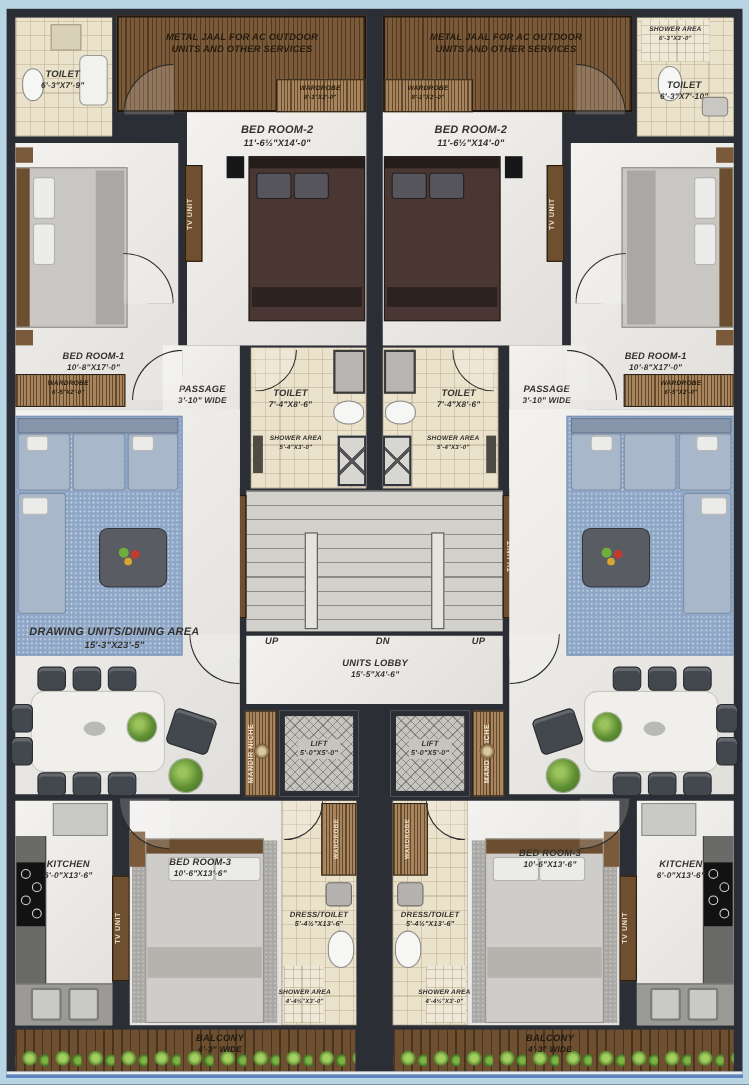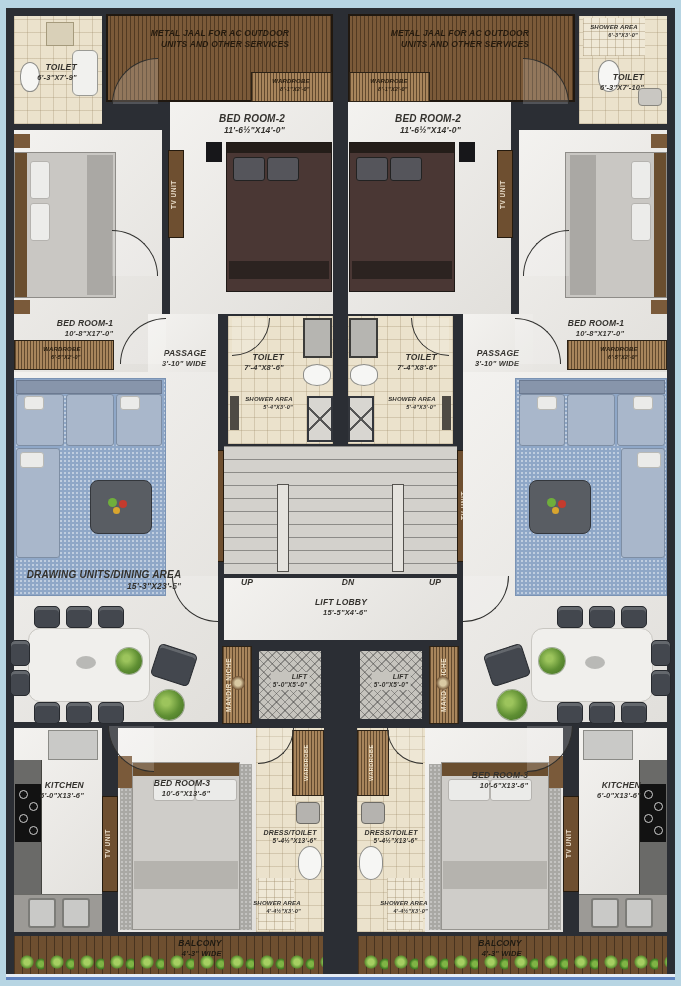--- a/index.html
+++ b/index.html
@@ -25,21 +25,21 @@
      repeating-linear-gradient(45deg,rgba(55,55,55,.4) 0 1px,transparent 1px 6px),
      repeating-linear-gradient(135deg,rgba(55,55,55,.4) 0 1px,transparent 1px 6px);}
   .duct{background:#d8d6d1;border:2px solid #33363c;box-sizing:border-box;background-image:
      linear-gradient(45deg,transparent 47%,#555 47%,#555 53%,transparent 53%),
      linear-gradient(135deg,transparent 47%,#555 47%,#555 53%,transparent 53%);}
   .wc{background:#f6f6f4;border:1px solid #8d8d89;border-radius:50%/44%;box-sizing:border-box;}
   .cush{background:#a9b7cb;border:1px solid #7e8ea4;border-radius:3px;box-sizing:border-box;}
   .chair{background:#43474e;border:1px solid #272a2f;border-radius:5px;box-sizing:border-box;box-shadow:inset 0 3px 0 rgba(255,255,255,.18);}
   .plant{border-radius:50%;background:radial-gradient(circle at 40% 40%,#9cc45c 15%,#5f8f33 55%,#3f6b22 100%);box-shadow:0 0 0 1px rgba(40,70,20,.4);}
   .door{border:1.4px solid #2e2e2c;box-sizing:border-box;background:rgba(255,255,255,.18);}
-  .rl{position:absolute;text-align:right;transform:translateX(-50%);font:italic 700 10px/1.3 "Liberation Sans",sans-serif;color:#33312d;letter-spacing:.2px;white-space:nowrap;}
+  .rl{position:absolute;text-align:center;transform:translateX(-50%);font:italic 700 10px/1.3 "Liberation Sans",sans-serif;color:#33312d;letter-spacing:.2px;white-space:nowrap;}
   .rl .l2{font-size:8.5px;}
   .rl.s8{font-size:8.5px;}.rl.s8 .l2{font-size:7.5px;}
   .rl.s7{font-size:7px;}.rl.s7 .l2{font-size:6.5px;}
   .rl.s6{font-size:6px;line-height:1.25;}.rl.s6 .l2{font-size:5.5px;}
   .rl.wood{color:#241a0e;}
   .vt{position:absolute;writing-mode:vertical-rl;transform:rotate(180deg);font:700 6.5px/1 "Liberation Sans",sans-serif;color:#241a0e;letter-spacing:.5px;text-align:center;}
   .burner{position:absolute;width:9px;height:9px;border:1.5px solid #cfcfcf;border-radius:50%;box-sizing:border-box;}
   .plantrow{background-image:
      radial-gradient(circle at 13px 12px,#a6cf62 3px,#5f9433 6px,transparent 7px),
      radial-gradient(circle at 27px 14px,#7fb445 2.5px,#3f7a22 5px,transparent 6px);
@@ -215,21 +215,21 @@
 <div class="rl s8" style="left:247px;top:577px;">
     <div class="l1">UP</div>
   </div>
 <div class="rl s8" style="left:348px;top:577px;">
     <div class="l1">DN</div>
   </div>
 <div class="rl s8" style="left:435px;top:577px;">
     <div class="l1">UP</div>
   </div>
 <div class="rl s8" style="left:341px;top:597px;">
-  <div class="l1">LIFT LOBBY</div>
+  <div class="l1">UNITS LOBBY</div>
     <div class="l2">15'-5"X4'-6"</div>
 </div>
 
 <div class="abs floor" style="left:14px;top:372px;width:204px;height:350px;"></div>
 <div class="abs floor" style="left:463px;top:372px;width:204px;height:350px;"></div>
 <div class="abs rugb" style="left:14px;top:378px;width:152px;height:218px;"></div>
 <div class="abs rugb" style="left:515px;top:378px;width:152px;height:218px;"></div>
 
 <div class="abs" style="left:16px;top:380px;width:146px;height:14px;background:#8795ab;border:1px solid #6c7a91;box-sizing:border-box;"></div>
 <div class="abs cush" style="left:16px;top:394px;width:48px;height:52px;"></div>

